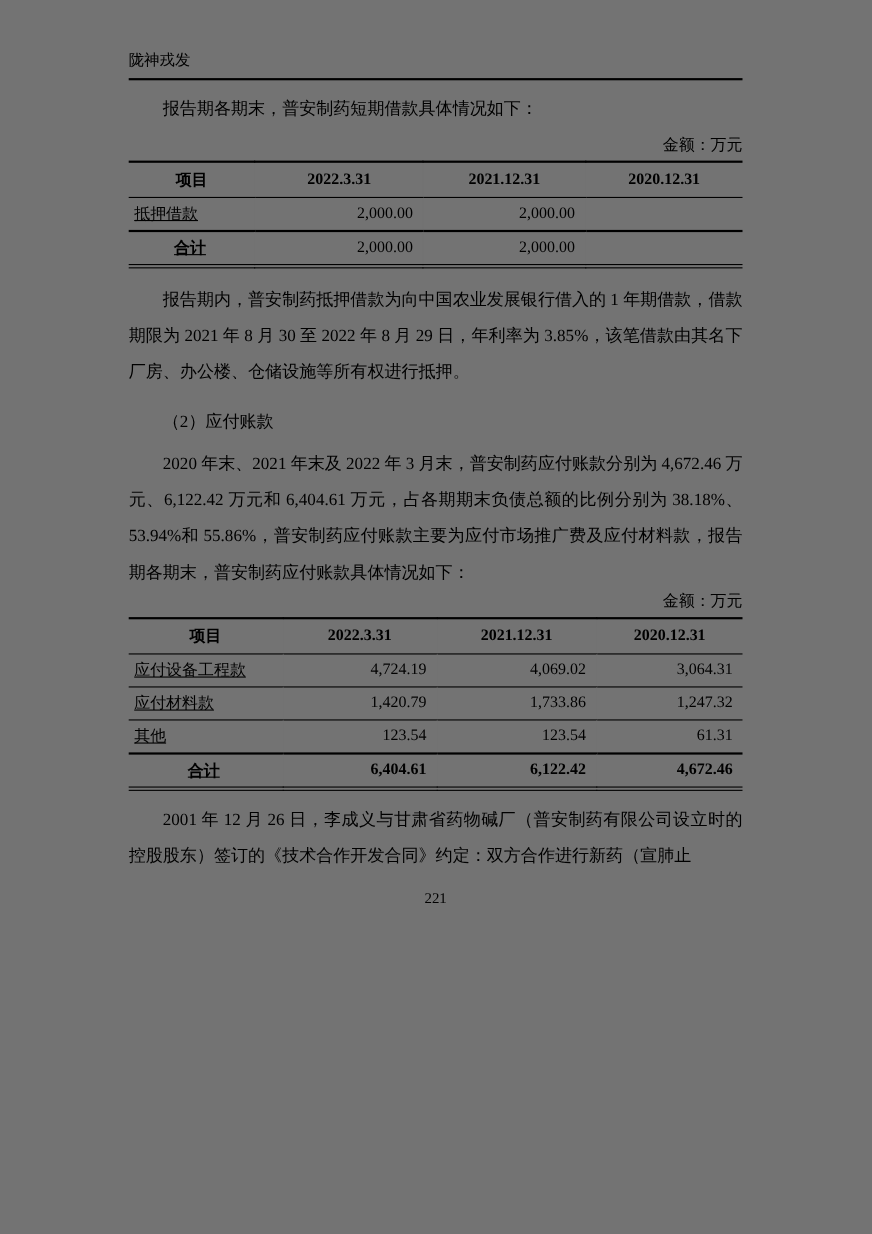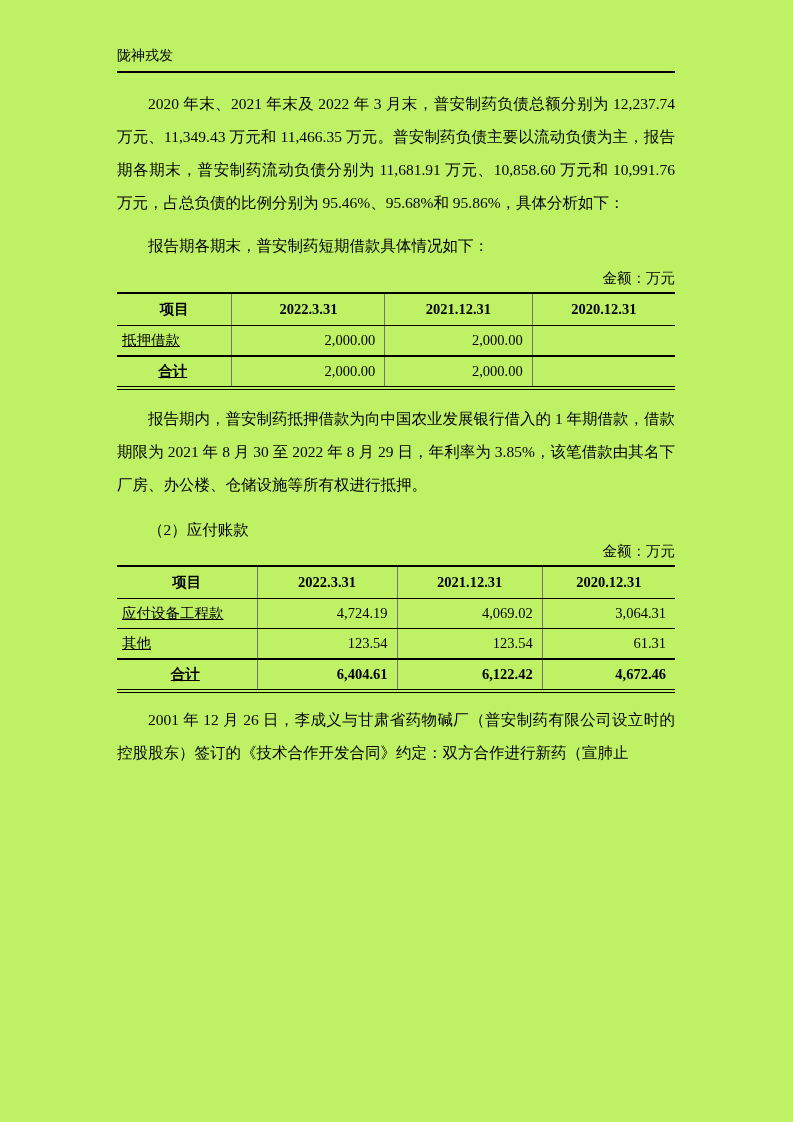--- a/index.html
+++ b/index.html
@@ -1,20 +1,20 @@
 <!DOCTYPE html>
 <html lang="zh"><head>
 <meta charset="utf-8">
 <style>
   html,body { margin:0; padding:0; background:#e8e8e8; }
   .page {
     position:relative;
     width:793px; height:1122px;
     margin:0 auto;
-    background:#bef264;
+    background:#737373;
     box-sizing:border-box;
     padding:46px 118px 0 117px;
     font-family:"Liberation Serif","DejaVu Serif",serif;
     color:#000;
     overflow:hidden;
   }
   
   .doc-header {
     display:flex; justify-content:space-between; align-items:flex-end;
     font-size:14px; line-height:20px;
@@ -81,21 +81,20 @@
 </style>
 </head>
 <body>
 
 <div class="page">
 
   <div class="doc-header">
     <span>陇神戎发</span>
   </div>
 
-  <p class="para p1">2020 年末、2021 年末及 2022 年 3 月末，普安制药负债总额分别为 12,237.74 万元、11,349.43 万元和 11,466.35 万元。普安制药负债主要以流动负债为主，报告期各期末，普安制药流动负债分别为 11,681.91 万元、10,858.60 万元和 10,991.76 万元，占总负债的比例分别为 95.46%、95.68%和 95.86%，具体分析如下：</p>
 
 
 
   <p class="para intro">报告期各期末，普安制药短期借款具体情况如下：</p>
 
   <p class="unit-label">金额：万元</p>
 
   <table class="fin-table t1">
     <colgroup>
         <col class="c1">
@@ -124,20 +123,21 @@
         <td class="num">2,000.00</td>
         <td class="num"></td>
       </tr>
     </tbody>
   </table>
 
   <p class="para p3">报告期内，普安制药抵押借款为向中国农业发展银行借入的 1 年期借款，借款期限为 2021 年 8 月 30 至 2022 年 8 月 29 日，年利率为 3.85%，该笔借款由其名下厂房、办公楼、仓储设施等所有权进行抵押。</p>
 
   <p class="heading h2">（2）应付账款</p>
 
+  <p class="para p4">2020 年末、2021 年末及 2022 年 3 月末，普安制药应付账款分别为 4,672.46 万元、6,122.42 万元和 6,404.61 万元，占各期期末负债总额的比例分别为 38.18%、53.94%和 55.86%，普安制药应付账款主要为应付市场推广费及应付材料款，报告期各期末，普安制药应付账款具体情况如下：</p>
 
   <p class="unit-label second">金额：万元</p>
 
   <table class="fin-table t2">
     <colgroup>
         <col class="c1">
         <col class="c2">
         <col class="c3">
         <col class="c4">
       </colgroup>
@@ -150,30 +150,37 @@
       </tr>
     </thead>
     <tbody>
       <tr>
         <td class="lbl">应付设备工程款</td>
         <td class="num">4,724.19</td>
         <td class="num">4,069.02</td>
         <td class="num">3,064.31</td>
       </tr>
       <tr>
+        <td class="lbl">应付材料款</td>
+        <td class="num">1,420.79</td>
+        <td class="num">1,733.86</td>
+        <td class="num">1,247.32</td>
+      </tr>
+      <tr>
         <td class="lbl">其他</td>
         <td class="num">123.54</td>
         <td class="num">123.54</td>
         <td class="num">61.31</td>
       </tr>
       <tr class="total bold-nums">
         <td class="lbl">合计</td>
         <td class="num">6,404.61</td>
         <td class="num">6,122.42</td>
         <td class="num">4,672.46</td>
       </tr>
     </tbody>
   </table>
 
   <p class="para p5">2001 年 12 月 26 日，李成义与甘肃省药物碱厂（普安制药有限公司设立时的控股股东）签订的《技术合作开发合同》约定：双方合作进行新药（宣肺止</p>
 
+  <div class="page-number">221</div>
 
 </div>
 
 </body></html>

